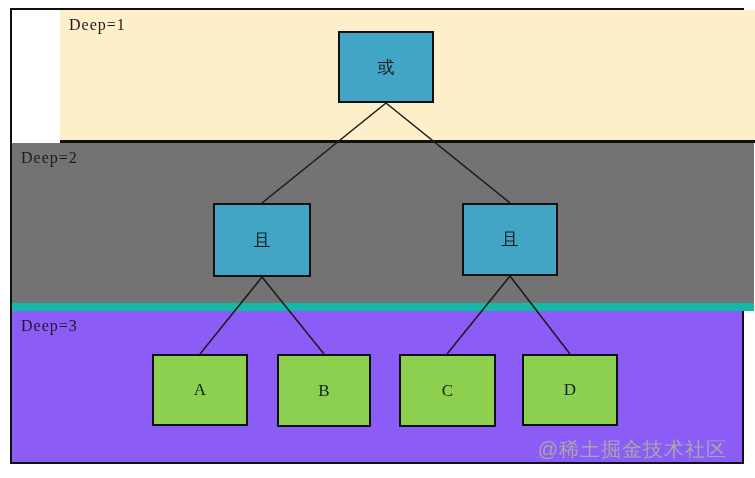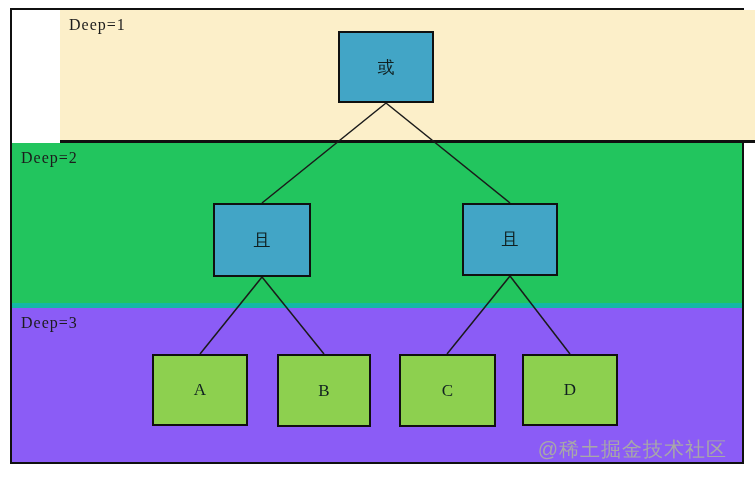--- a/index.html
+++ b/index.html
@@ -34,22 +34,23 @@
     box-sizing: content-box;
   }
   .band-deep1 {
     height: 130px;
     background: #FCEFC9;
     border-bottom: 3px solid #101010;
     margin-left: 48px;
   }
   .band-deep2 {
     height: 160px;
-    background: #22c55e;
-    border-bottom: 5px solid #14b8a6;
+    background: #737373;
+    border-bottom: 8px solid #14b8a6;
+    padding-left: 12px;
   }
   .band-deep3 {
     flex: 1;
     background: #8b5cf6;
   }
   .band-label {
     position: absolute;
     left: 9px;
     top: 6px;
     font-size: 16px;

